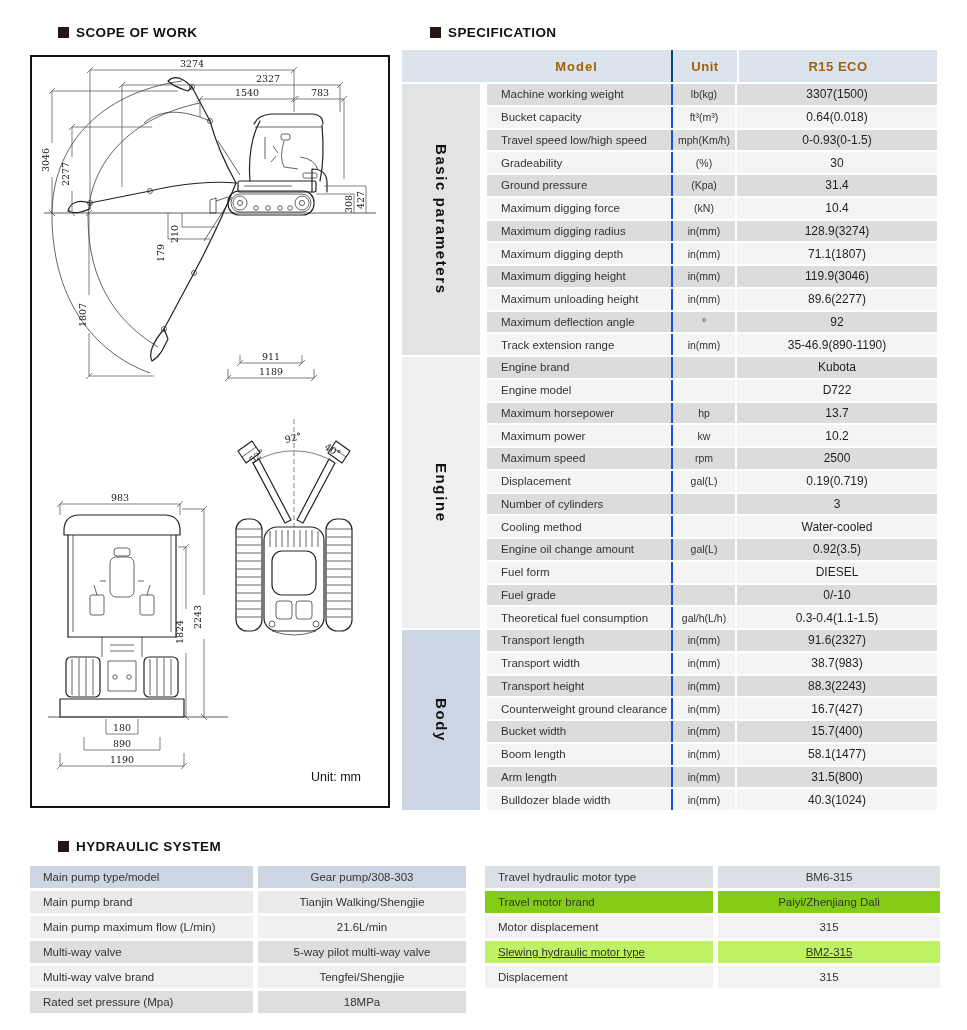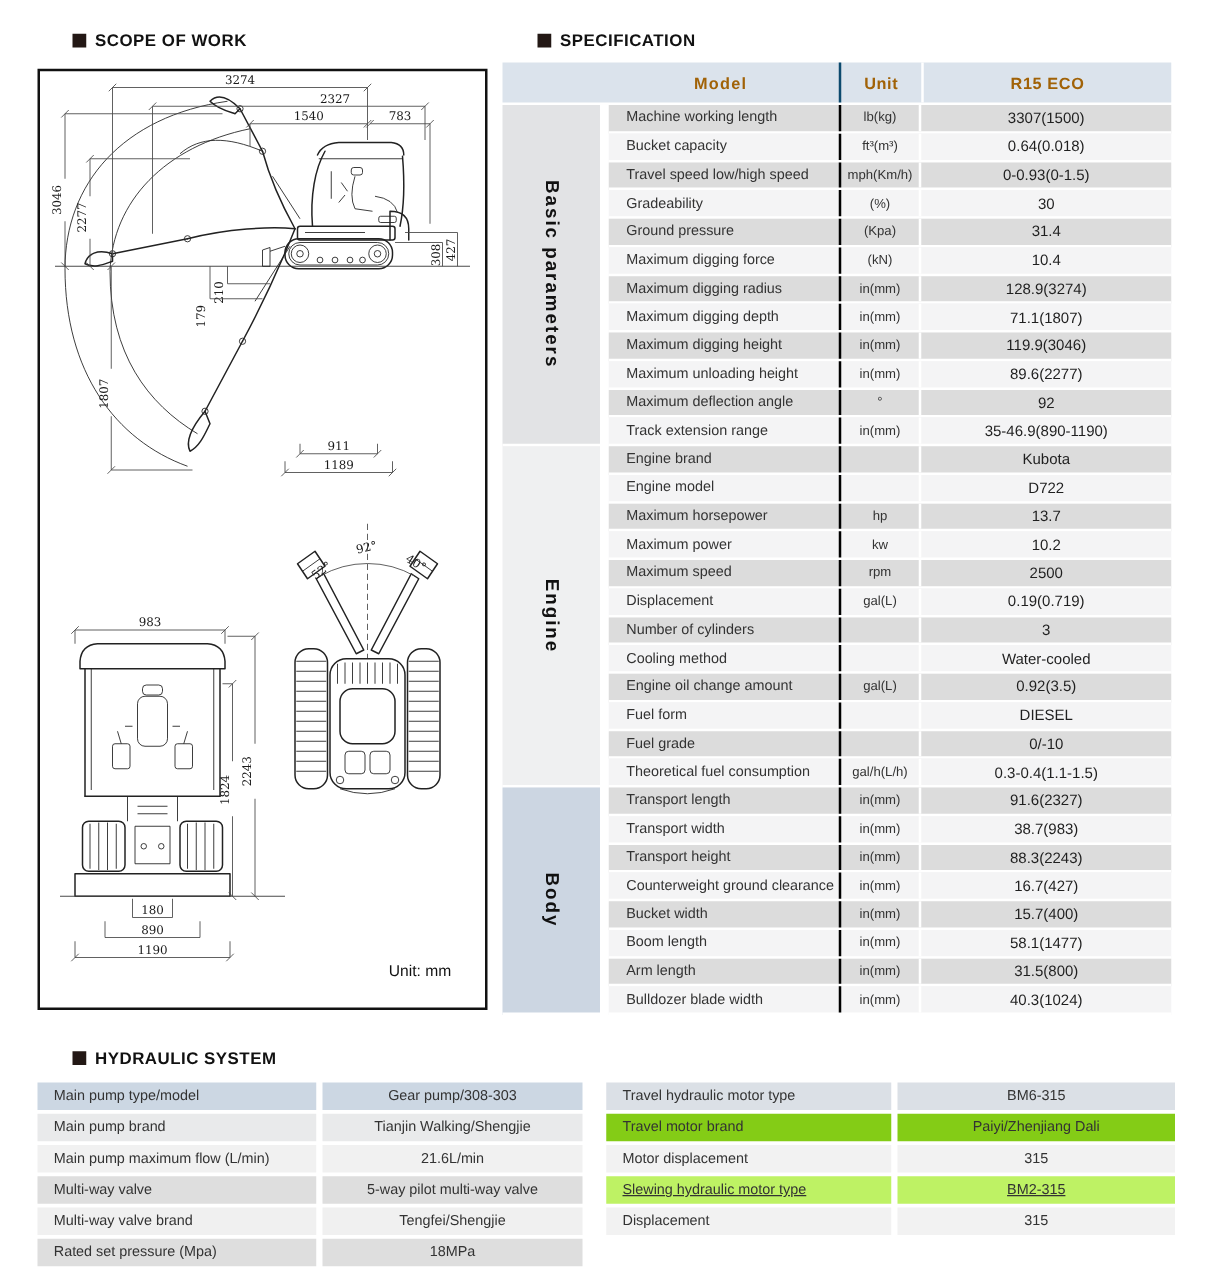--- a/index.html
+++ b/index.html
@@ -37,21 +37,21 @@
             display:flex; align-items:center; justify-content:center; }
   .glabel span { writing-mode:vertical-rl; font-weight:bold; font-size:15px; letter-spacing:1.6px; color:#111; white-space:nowrap; }
   .group:nth-of-type(1) .glabel { background:#e2e3e5; }
   .group:nth-of-type(2) .glabel { background:#eff0f1; }
   .group:nth-of-type(3) .glabel { background:#ccd6e2; }
   .grows { flex:1; }
   .srow { display:flex; height:22.75px; border-bottom:2px solid #fff; }
   .grows .srow:nth-of-type(odd)  { background:#dcdcdc; }
   .grows .srow:nth-of-type(even) { background:#f4f4f5; }
   .c-name { width:184px; padding-left:14px; display:flex; align-items:center; font-size:11.5px; color:#333; }
-  .c-unit { width:64px; border-left:2px solid #000000; display:flex; align-items:center; justify-content:center; font-size:10.5px; color:#333; }
+  .c-unit { width:64px; border-left:2px solid #1d4ed8; display:flex; align-items:center; justify-content:center; font-size:10.5px; color:#333; }
   .c-val  { flex:1;   border-left:2px solid #fff; display:flex; align-items:center; justify-content:center; font-size:12px; color:#1f1f1f; }
 
   
   .hydro { position:absolute; left:30px; top:838px; width:910px; }
   .htables { display:flex; margin-top:12px; }
   .htable { width:436px; }
   .htable.right { width:455px; margin-left:19px; }
   .hrow { display:flex; height:22px; margin-bottom:3px; }
   .hlabel { width:223px; padding-left:13px; display:flex; align-items:center; font-size:11.5px; color:#333; }
   .htable.right .hlabel { width:228px; }
@@ -297,21 +297,21 @@
     </div>
 
     <div class="sbody">
       <div class="group">
         <div class="glabel">
           <span>Basic parameters</span>
         </div>
         <div class="grows">
 
             <div class="srow">
-              <div class="c-name">Machine working length</div>
+              <div class="c-name">Machine working weight</div>
               <div class="c-unit">lb(kg)</div>
               <div class="c-val">3307(1500)</div>
             </div>
 
             <div class="srow">
               <div class="c-name">Bucket capacity</div>
               <div class="c-unit">ft³(m³)</div>
               <div class="c-val">0.64(0.018)</div>
             </div>
 

